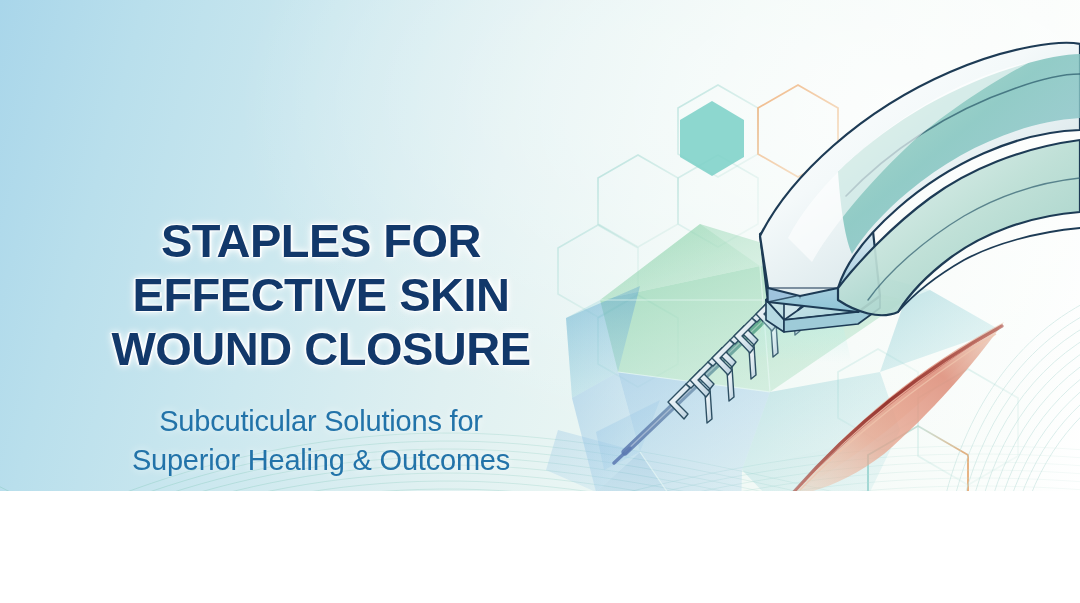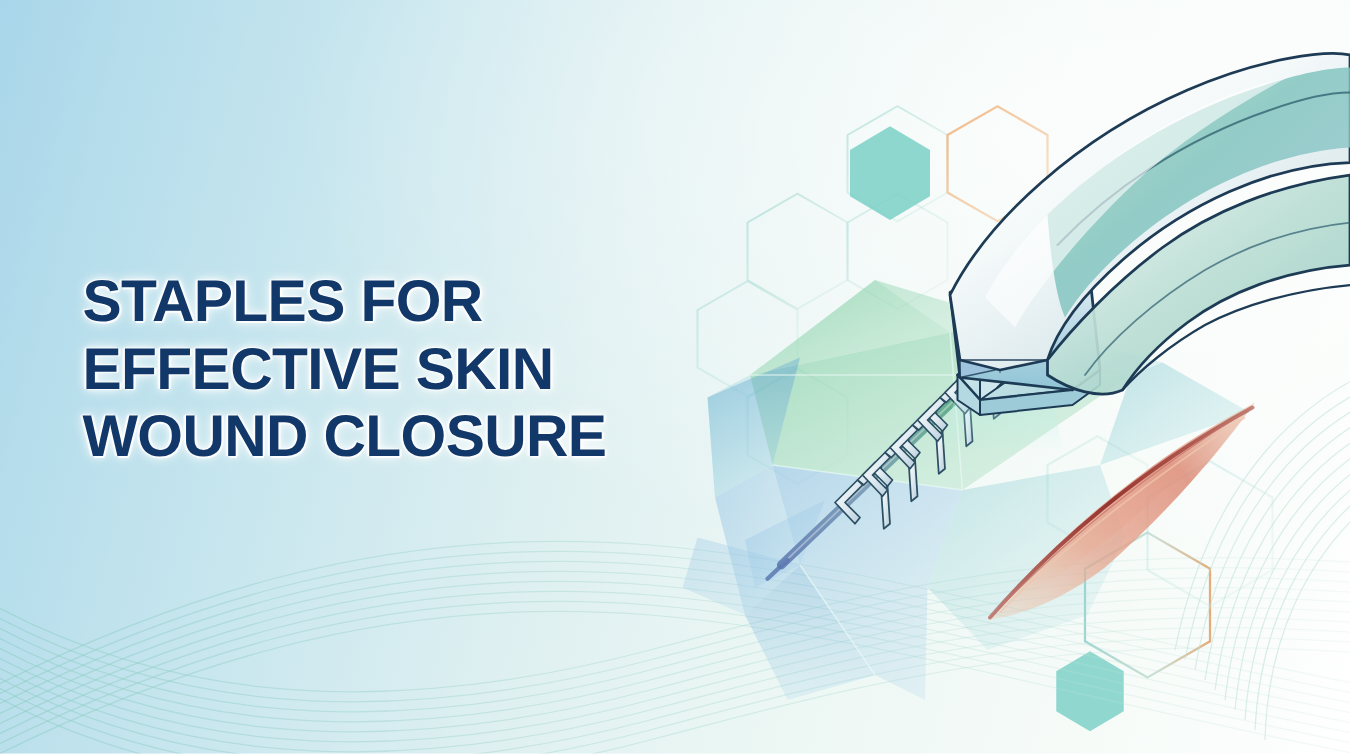--- a/index.html
+++ b/index.html
@@ -1,30 +1,31 @@
 <!DOCTYPE html>
 <html><head>
 <meta charset="utf-8">
 <style>
   html,body{margin:0;padding:0;background:#fff;}
   body{font-family:"Liberation Sans",sans-serif;}
 
   #banner{
     position:relative;
-    width:1080px;height:603px;
+    width:1080px;height:491px;
     overflow:hidden;
     background:linear-gradient(105deg,
         #a9d6ea 0%,
         #b9dfec 12%,
         #cce8ef 28%,
         #dff0f1 45%,
         #ecf7f4 62%,
         #f4faf7 78%,
         #fafdfb 92%,
         #ffffff 100%);
+    text-align:center;
   }
   #banner *{box-sizing:border-box;}
 
   .layer{position:absolute;inset:0;}
   svg.layer{display:block;}
 
   
   #copy{
     position:absolute;
     left:66px; top:214px;
@@ -348,15 +349,17 @@
       <path d="M898,312 C912,296 936,276 964,260 C994,244 1036,232 1080,228" fill="none" stroke="#1d3b55" stroke-width="1.8"></path>
 
       <path d="M768,288 L838,288" fill="none" stroke-width="1.6" opacity=".7"></path>
     </g>
   </svg>
 
   <div id="copy">
     <h1 id="headline">STAPLES FOR
 EFFECTIVE SKIN
 WOUND CLOSURE</h1>
+    <p id="subhead">Subcuticular Solutions for
+Superior Healing &amp; Outcomes</p>
   </div>
 
 </div>
 
 </body></html>

